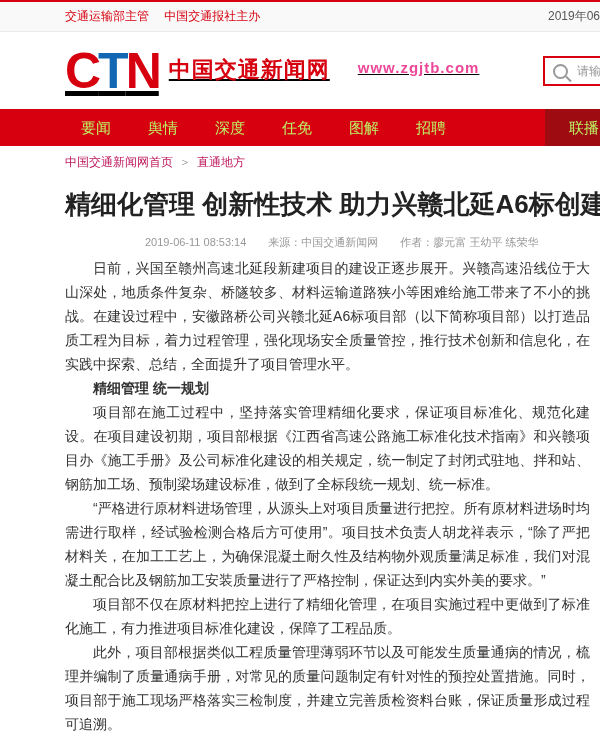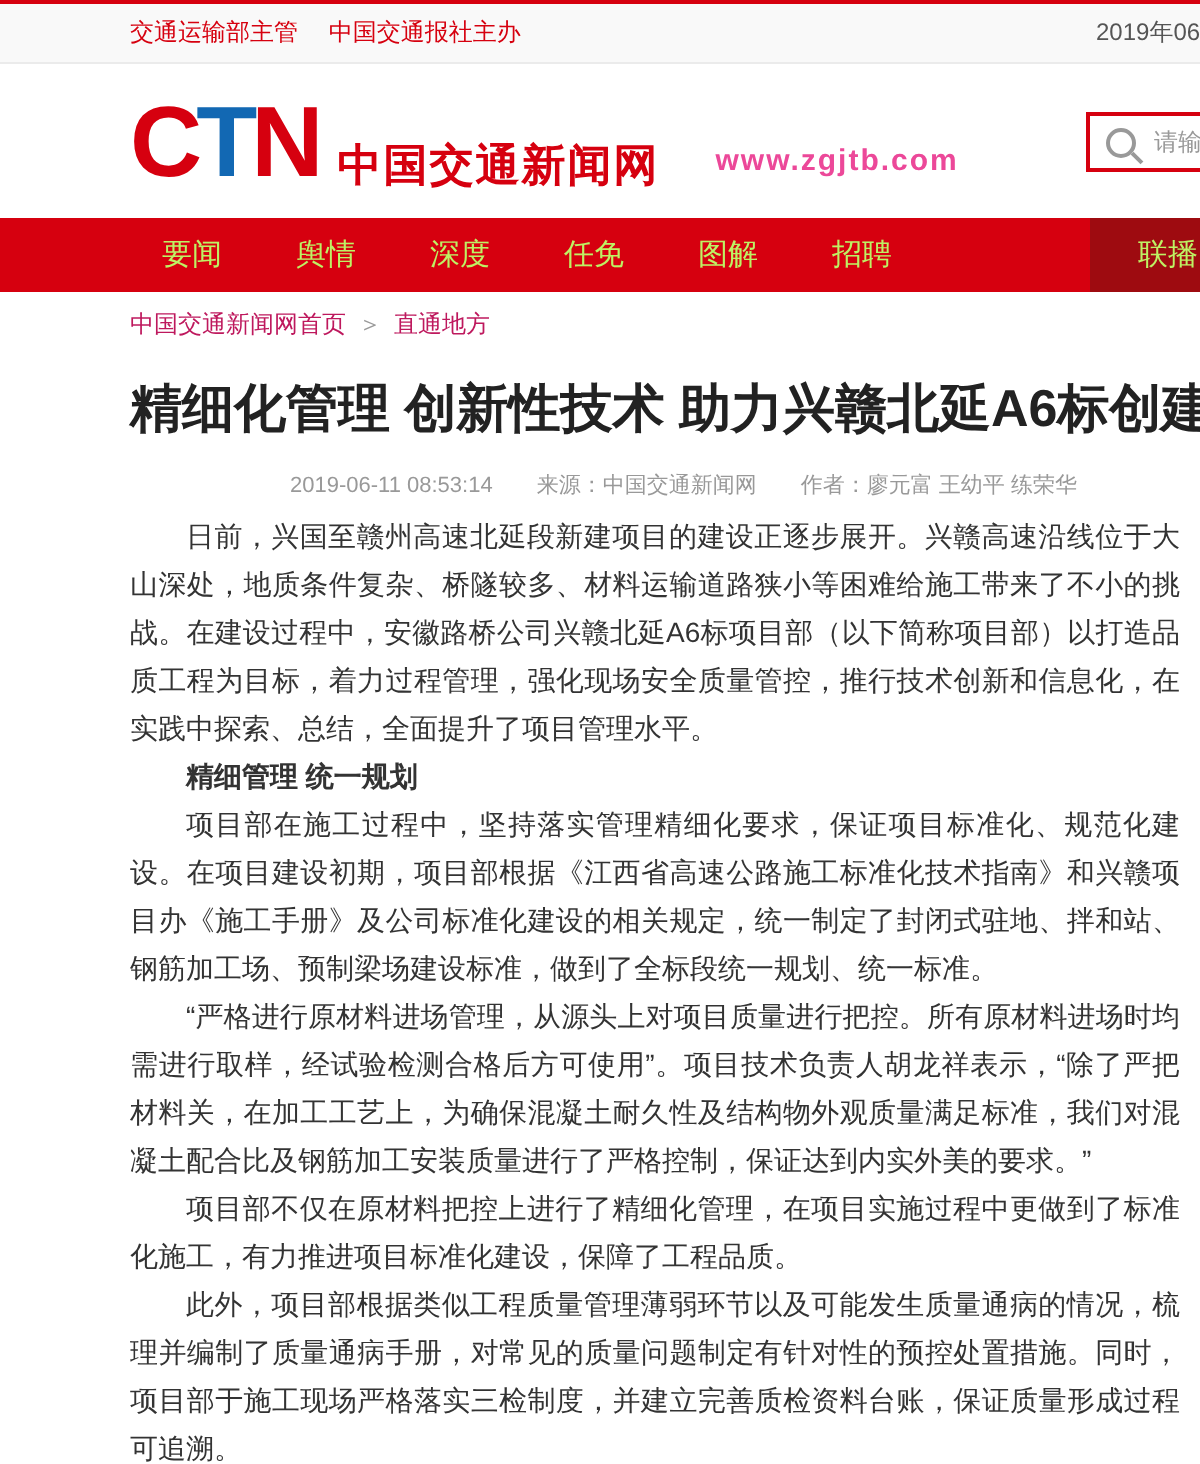--- a/index.html
+++ b/index.html
@@ -13,21 +13,21 @@
   .container{margin-left:65px;width:870px;position:relative;}
 
   
   .top-stripe{height:2px;background:#d6000f;}
   .topbar{height:29px;line-height:29px;background:#f9f9f9;border-bottom:1px solid #ebebeb;font-size:12px;}
   .topbar .left-links span{color:#d6000f;margin-right:12px;cursor:pointer;}
   .topbar .top-date{position:absolute;left:483px;top:0;color:#555;white-space:nowrap;}
 
   
   .logo-row{height:77px;display:flex;align-items:center;}
-  .logo{display:flex;align-items:flex-end;cursor:pointer;}
+  .logo{display:flex;align-items:center;cursor:pointer;text-decoration:underline;}
   .logo-letters{font-weight:bold;font-size:50px;letter-spacing:-3px;line-height:1;}
   .logo-letters .lc,.logo-letters .ln{color:#d6000f;}
   .logo-letters .lt{color:#1268b3;}
   .logo-text{margin-left:10px;display:flex;flex-direction:row;line-height:1.1;}
   .site-name{font-size:22px;font-weight:bold;color:#d6000f;letter-spacing:1px;}
   .site-url{font-size:15px;font-weight:bold;color:#ec4899;letter-spacing:1px;margin-top:2px;margin-left:28px;}
   .search-box{
     position:absolute;left:478px;top:24px;width:220px;height:26px;
     border:2px solid #d6000f;background:#fff;display:flex;align-items:center;
     padding-left:8px;gap:7px;

